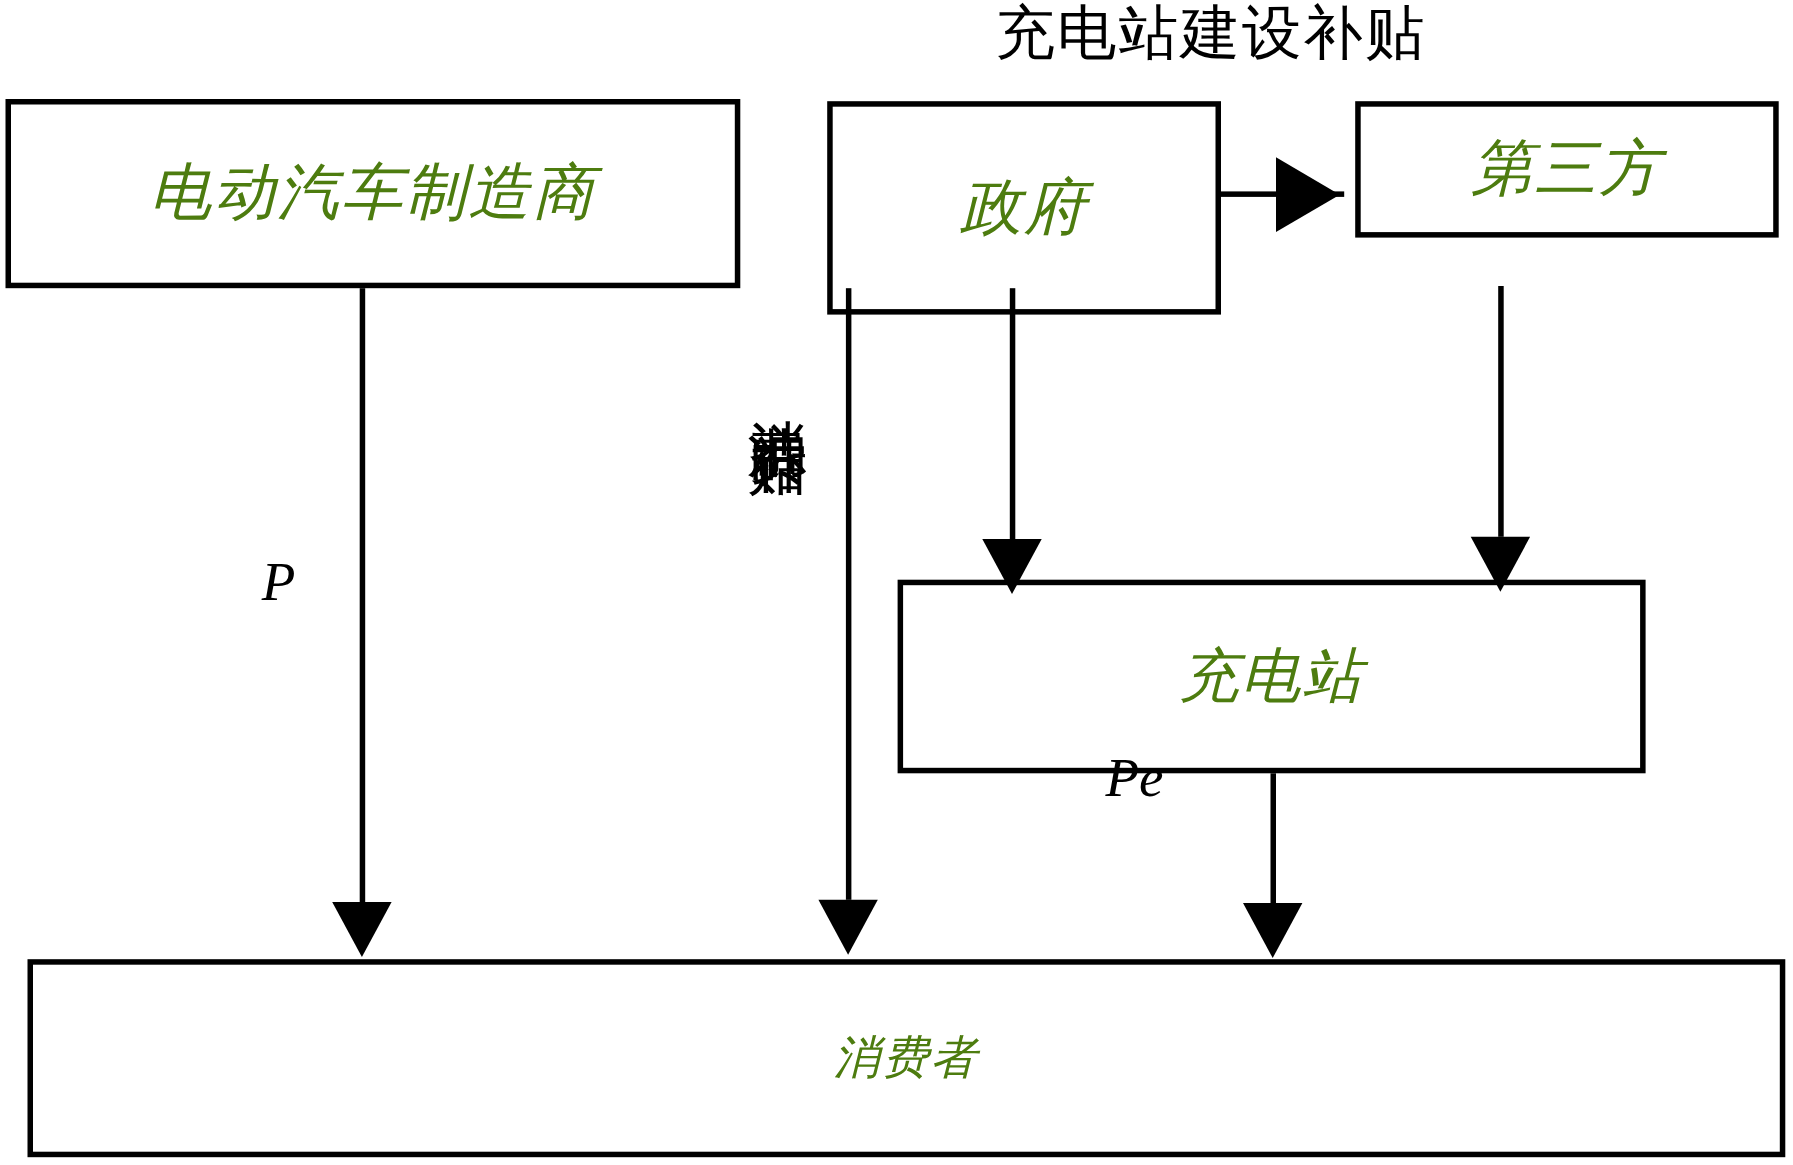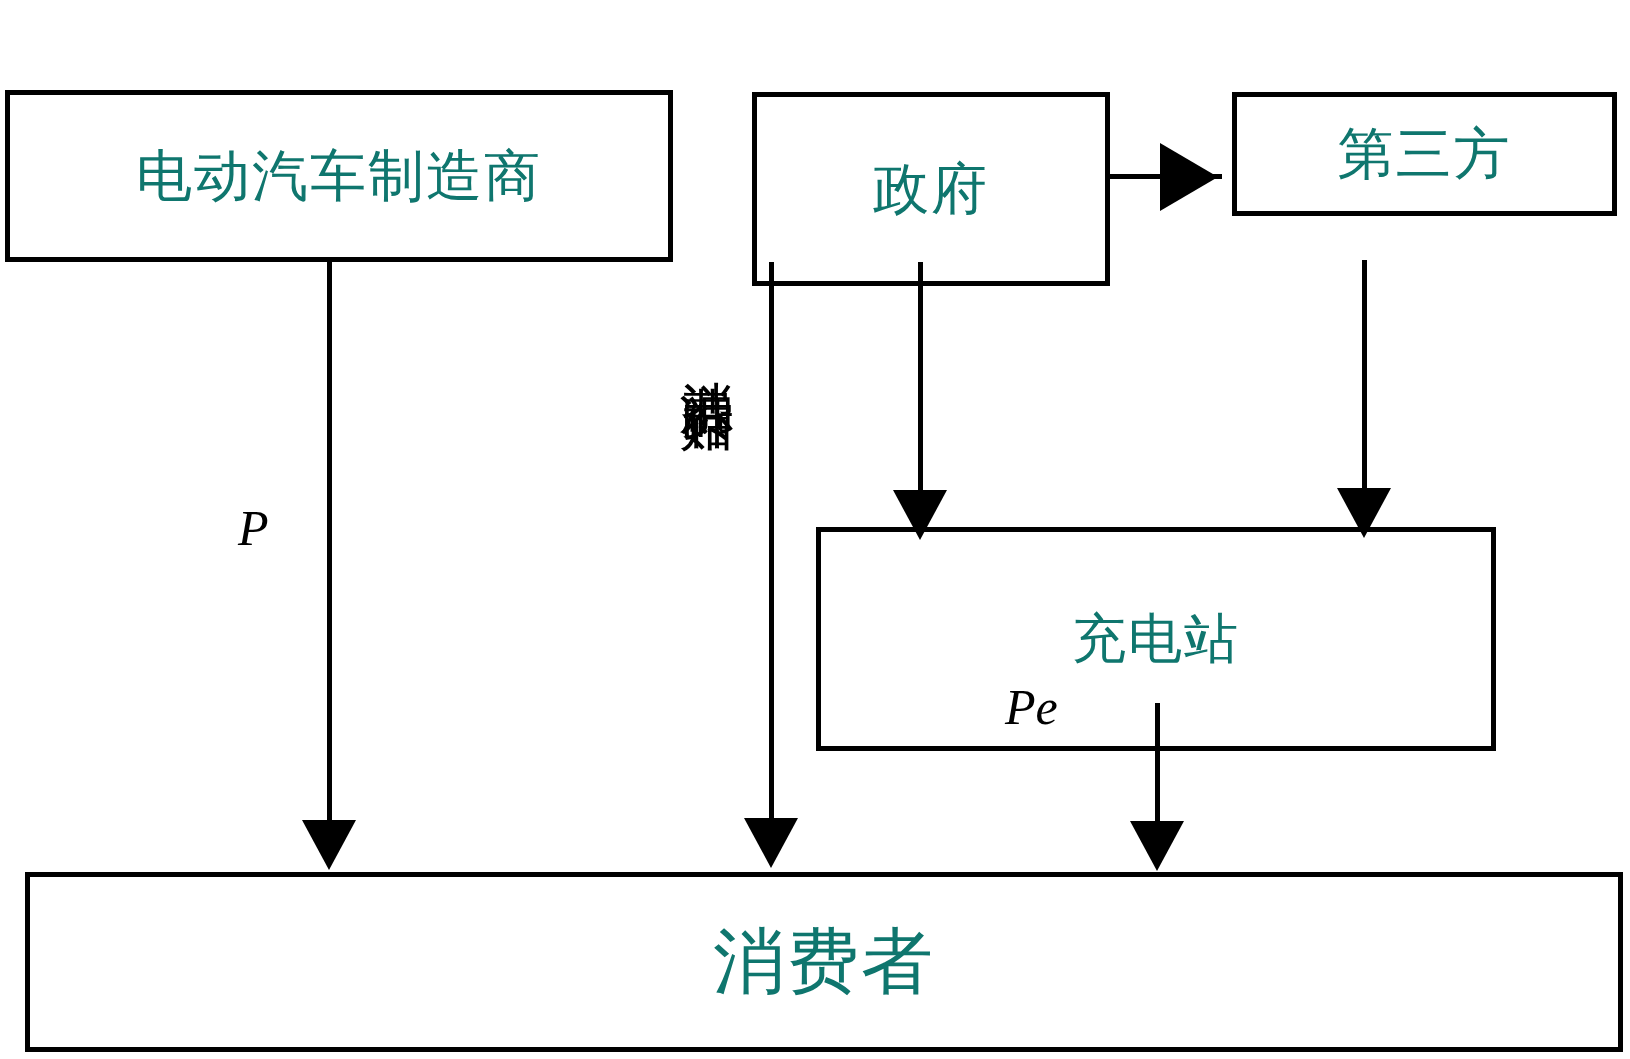--- a/index.html
+++ b/index.html
@@ -18,38 +18,39 @@
 
   
   .node {
     position: absolute;
     box-sizing: border-box;
     border: 5px solid #000000;
     background: #ffffff;
     display: flex;
     align-items: center;
     justify-content: center;
-    color: #0f766e;
+    color: #4d7c0f;
+    font-style: italic;
   }
   .node .label {
     font-family: "Liberation Serif", "DejaVu Serif", serif;
     font-size: 56px;
     line-height: 1;
     letter-spacing: 2px;
     white-space: nowrap;
   }
 
   #node-manufacturer { left: 5px;    top: 90px;  width: 668px;  height: 172px; }
   #node-government   { left: 752px;  top: 92px;  width: 358px;  height: 194px; }
   #node-thirdparty   { left: 1232px; top: 92px;  width: 385px;  height: 124px; }
-  #node-station      { left: 816px;  top: 527px; width: 680px;  height: 224px; }
+  #node-station      { left: 816px;  top: 527px; width: 680px;  height: 176px; }
   #node-consumer     { left: 25px;   top: 872px; width: 1598px; height: 180px; }
 
   #node-station .label  { font-size: 54px; }
-  #node-consumer .label { font-size: 72px; }
+  #node-consumer .label { font-size: 42px; }
 
   
   #diagram-title {
     position: absolute;
     left: 905px;
     top: 2px;
     font-size: 54px;
     line-height: 1.05;
     letter-spacing: 2px;
     color: #000000;
@@ -131,20 +132,21 @@
     text-orientation: upright;
     letter-spacing: 6px;
   }
   #label-consumption-subsidy { left: 676px; top: 338px; }
 </style>
 </head>
 <body>
 
 <div id="stage">
 
+  <div id="diagram-title">充电站建设补贴</div>
 
   <div class="node" id="node-manufacturer">
     <span class="label">电动汽车制造商</span>
   </div>
 
   <div class="node" id="node-government">
     <span class="label">政府</span>
   </div>
 
   <div class="node" id="node-thirdparty">

